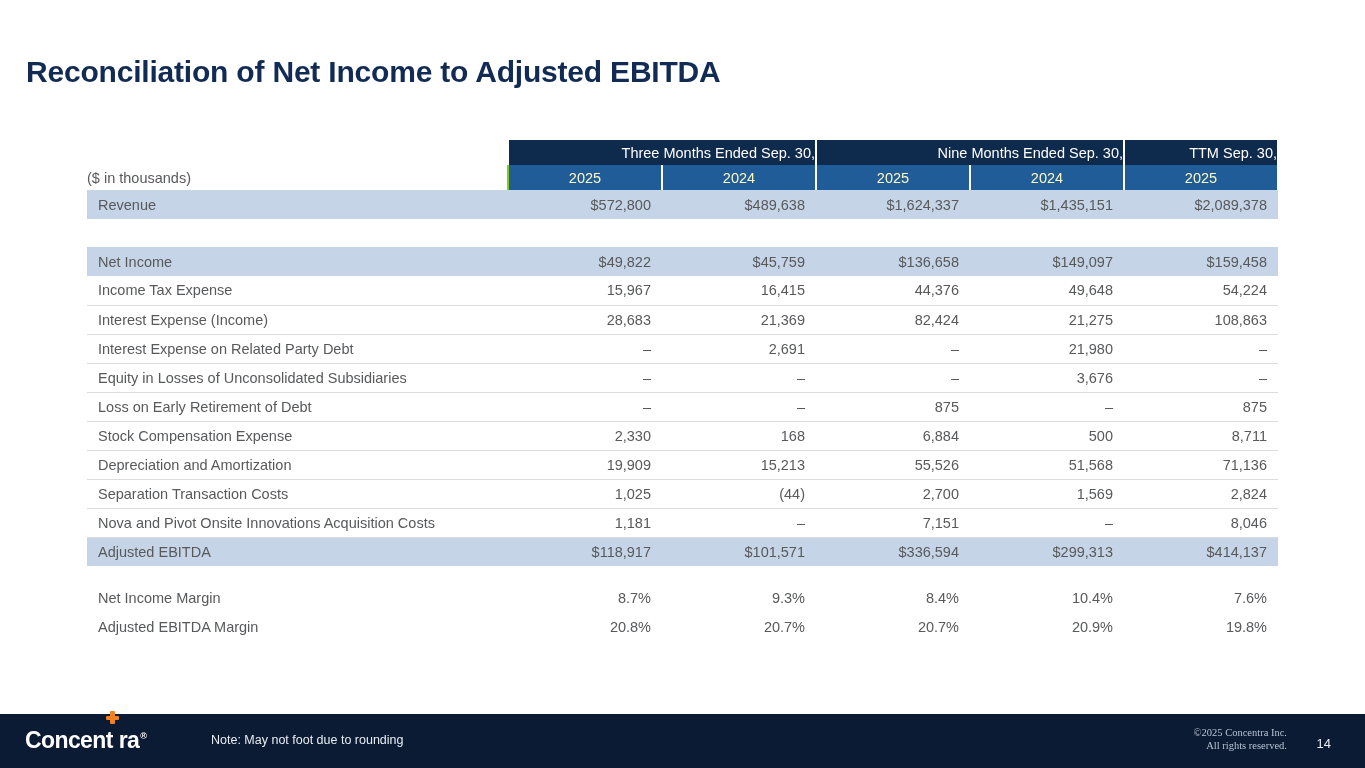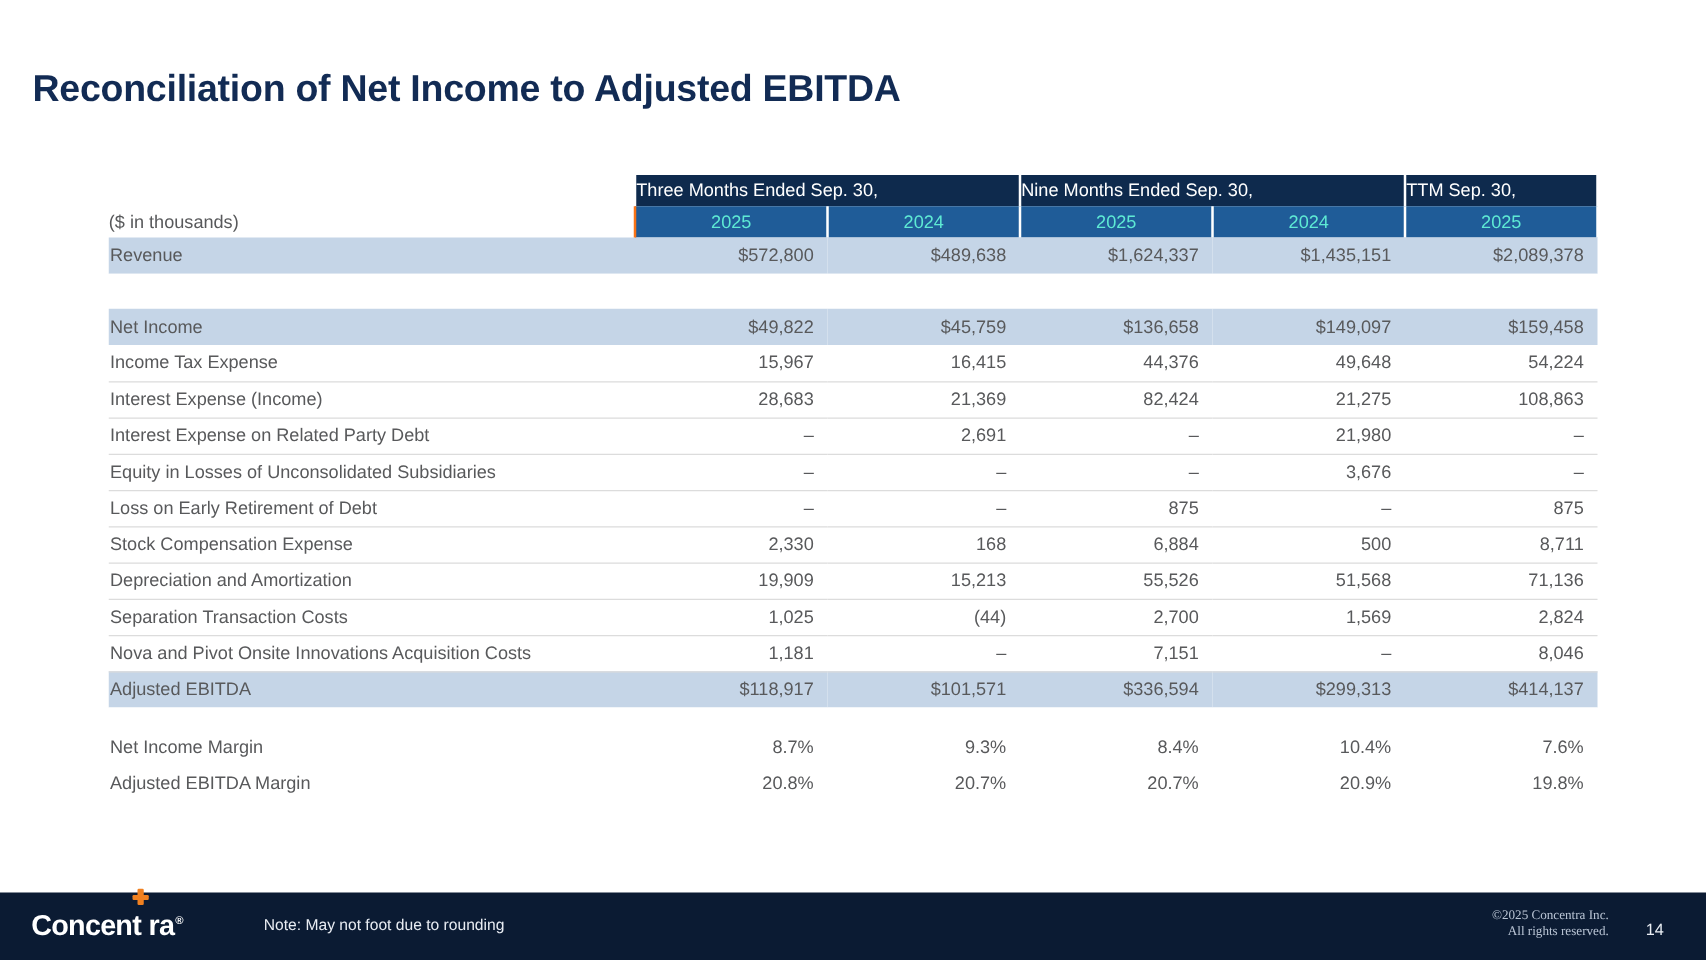--- a/index.html
+++ b/index.html
@@ -50,31 +50,31 @@
   
   tr.head-top td, tr.head-year td {
     padding: 0;
     height: 25px;
     vertical-align: middle;
   }
 
   td.band-dark {
     background: #0e2a4d;
     color: #ffffff;
-    text-align: left;
+    text-align: right;
     font-size: 14.5px;
     border-left: 2px solid #ffffff;
     border-right: 2px solid #ffffff;
   }
   td.band-mid {
     background: #1f5c98;
-    color: #5eead4;
+    color: #fef9c3;
     text-align: center;
     font-size: 14.5px;
-    border-left: 2px solid #f97316;
+    border-left: 2px solid #84cc16;
     border-right: 2px solid #ffffff;
   }
   td.band-gap { background: #ffffff; }
 
   td.unit-label {
     text-align: left;
     padding-left: 11px;
     font-size: 14.5px;
     color: #58595b;
     background: #ffffff;
@@ -82,21 +82,21 @@
   }
 
   
   tr.data-row td {
     height: 29px;
     vertical-align: middle;
     border-bottom: 1px solid #dcdcdc;
   }
   tr.data-row td.lbl {
     text-align: left;
-    padding-left: 1px;
+    padding-left: 11px;
     white-space: nowrap;
   }
   tr.data-row td.num {
     text-align: right;
     padding-right: 11px;
     white-space: nowrap;
   }
 
   
   tr.hl td { background: #c5d5e7; border-bottom: none; }

